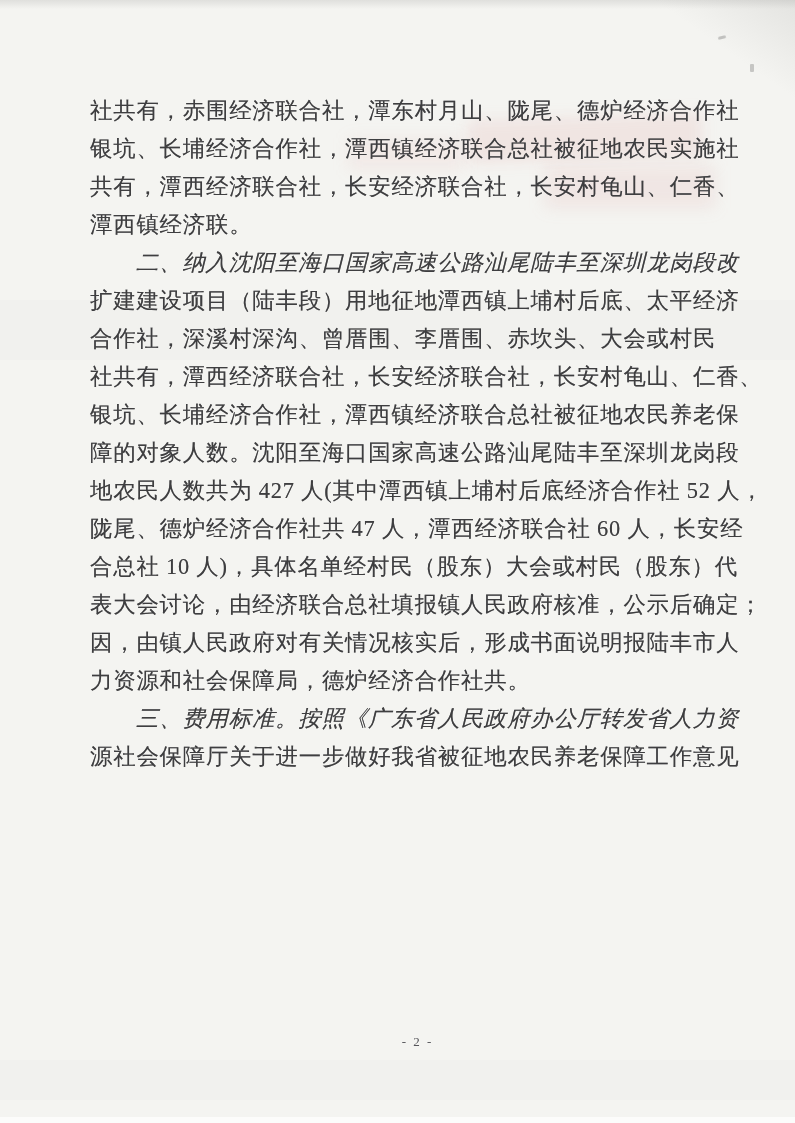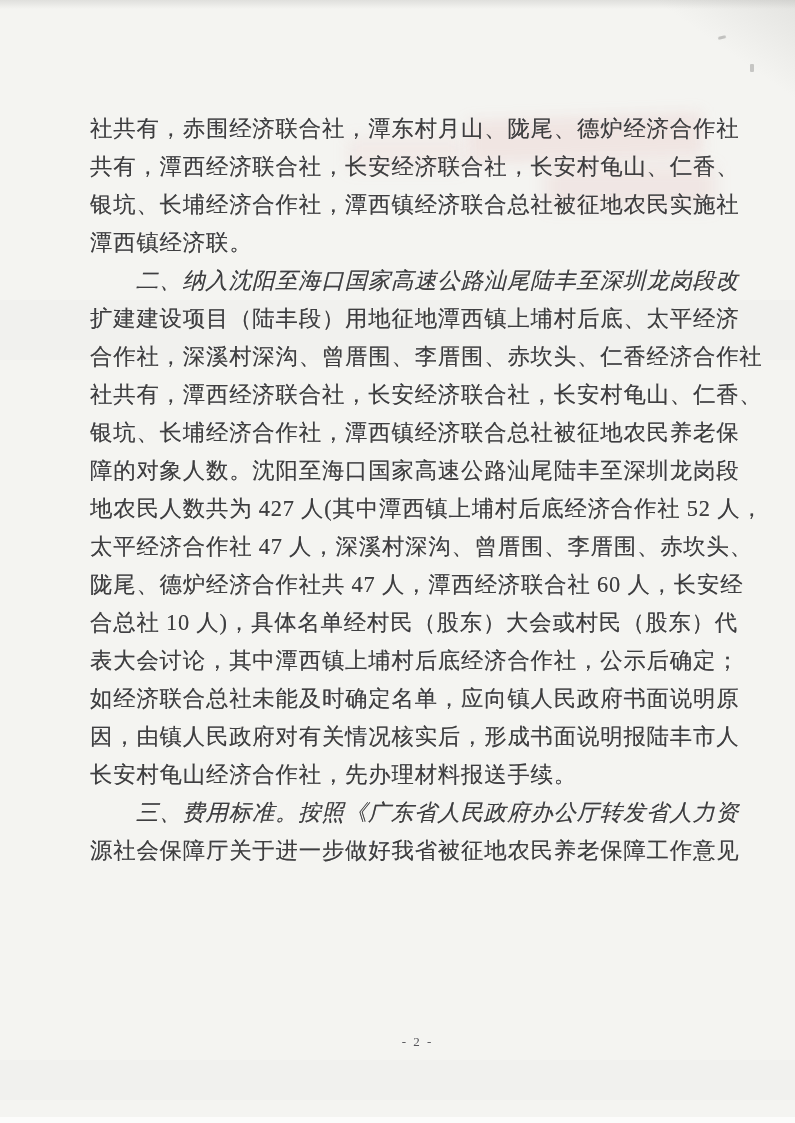--- a/index.html
+++ b/index.html
@@ -59,21 +59,21 @@
     background: rgba(222, 152, 152, 0.14); filter: blur(8px); pointer-events: none;
   }
   .ghost-3 {
     position: absolute; left: 348px; top: 138px; width: 115px; height: 32px;
     background: rgba(222, 152, 152, 0.10); filter: blur(8px); pointer-events: none;
   }
   
   .text-block {
     position: absolute;
     left: 90px;
-    top: 110px;
+    top: 92px;
     width: 622px;
   }
   .paragraph { margin: 0; }
   .line {
     height: 38px;
     line-height: 38px;
     font-size: 22.4px;
     letter-spacing: 0.8px;
     color: #3e3e40;
     text-align: justify;
@@ -117,39 +117,37 @@
 
   <div class="speck-1"></div>
   <div class="speck-2"></div>
 
   <div class="scan-band" style="top: 300px; height: 60px;"></div>
   <div class="scan-band" style="top: 1060px; height: 40px;"></div>
 
   <div class="text-block">
       <div class="paragraph">
         <div class="line">社共有，赤围经济联合社，潭东村月山、陇尾、德炉经济合作社</div>
+        <div class="line">银坑、长埔经济合作社，潭西镇经济联合总社被征地农民实施社</div>
         <div class="line">共有，潭西经济联合社，长安经济联合社，长安村龟山、仁香、</div>
-        <div class="line">银坑、长埔经济合作社，潭西镇经济联合总社被征地农民实施社</div>
         <div class="line last">潭西镇经济联。</div>
       </div>
       <div class="paragraph">
         <div class="line indent">二、纳入沈阳至海口国家高速公路汕尾陆丰至深圳龙岗段改</div>
         <div class="line">扩建建设项目（陆丰段）用地征地潭西镇上埔村后底、太平经济</div>
-        <div class="line">合作社，深溪村深沟、曾厝围、李厝围、赤坎头、仁香经济合作社</div>
+        <div class="line">合作社，深溪村深沟、曾厝围、李厝围、赤坎头、大会或村民</div>
         <div class="line">社共有，潭西经济联合社，长安经济联合社，长安村龟山、仁香、</div>
         <div class="line">银坑、长埔经济合作社，潭西镇经济联合总社被征地农民养老保</div>
         <div class="line">障的对象人数。沈阳至海口国家高速公路汕尾陆丰至深圳龙岗段</div>
         <div class="line">地农民人数共为 427 人(其中潭西镇上埔村后底经济合作社 52 人，</div>
-        <div class="line">太平经济合作社 47 人，深溪村深沟、曾厝围、李厝围、赤坎头、</div>
         <div class="line">陇尾、德炉经济合作社共 47 人，潭西经济联合社 60 人，长安经</div>
         <div class="line">合总社 10 人)，具体名单经村民（股东）大会或村民（股东）代</div>
-        <div class="line">表大会讨论，其中潭西镇上埔村后底经济合作社，公示后确定；</div>
-        <div class="line">如经济联合总社未能及时确定名单，应向镇人民政府书面说明原</div>
+        <div class="line">表大会讨论，由经济联合总社填报镇人民政府核准，公示后确定；</div>
         <div class="line">因，由镇人民政府对有关情况核实后，形成书面说明报陆丰市人</div>
-        <div class="line last">长安村龟山经济合作社，先办理材料报送手续。</div>
+        <div class="line last">力资源和社会保障局，德炉经济合作社共。</div>
       </div>
       <div class="paragraph">
         <div class="line indent">三、费用标准。按照《广东省人民政府办公厅转发省人力资</div>
         <div class="line">源社会保障厅关于进一步做好我省被征地农民养老保障工作意见</div>
       </div>
     </div>
 
   <div class="footer">
     <span class="page-number">- 2 -</span>
   </div>

